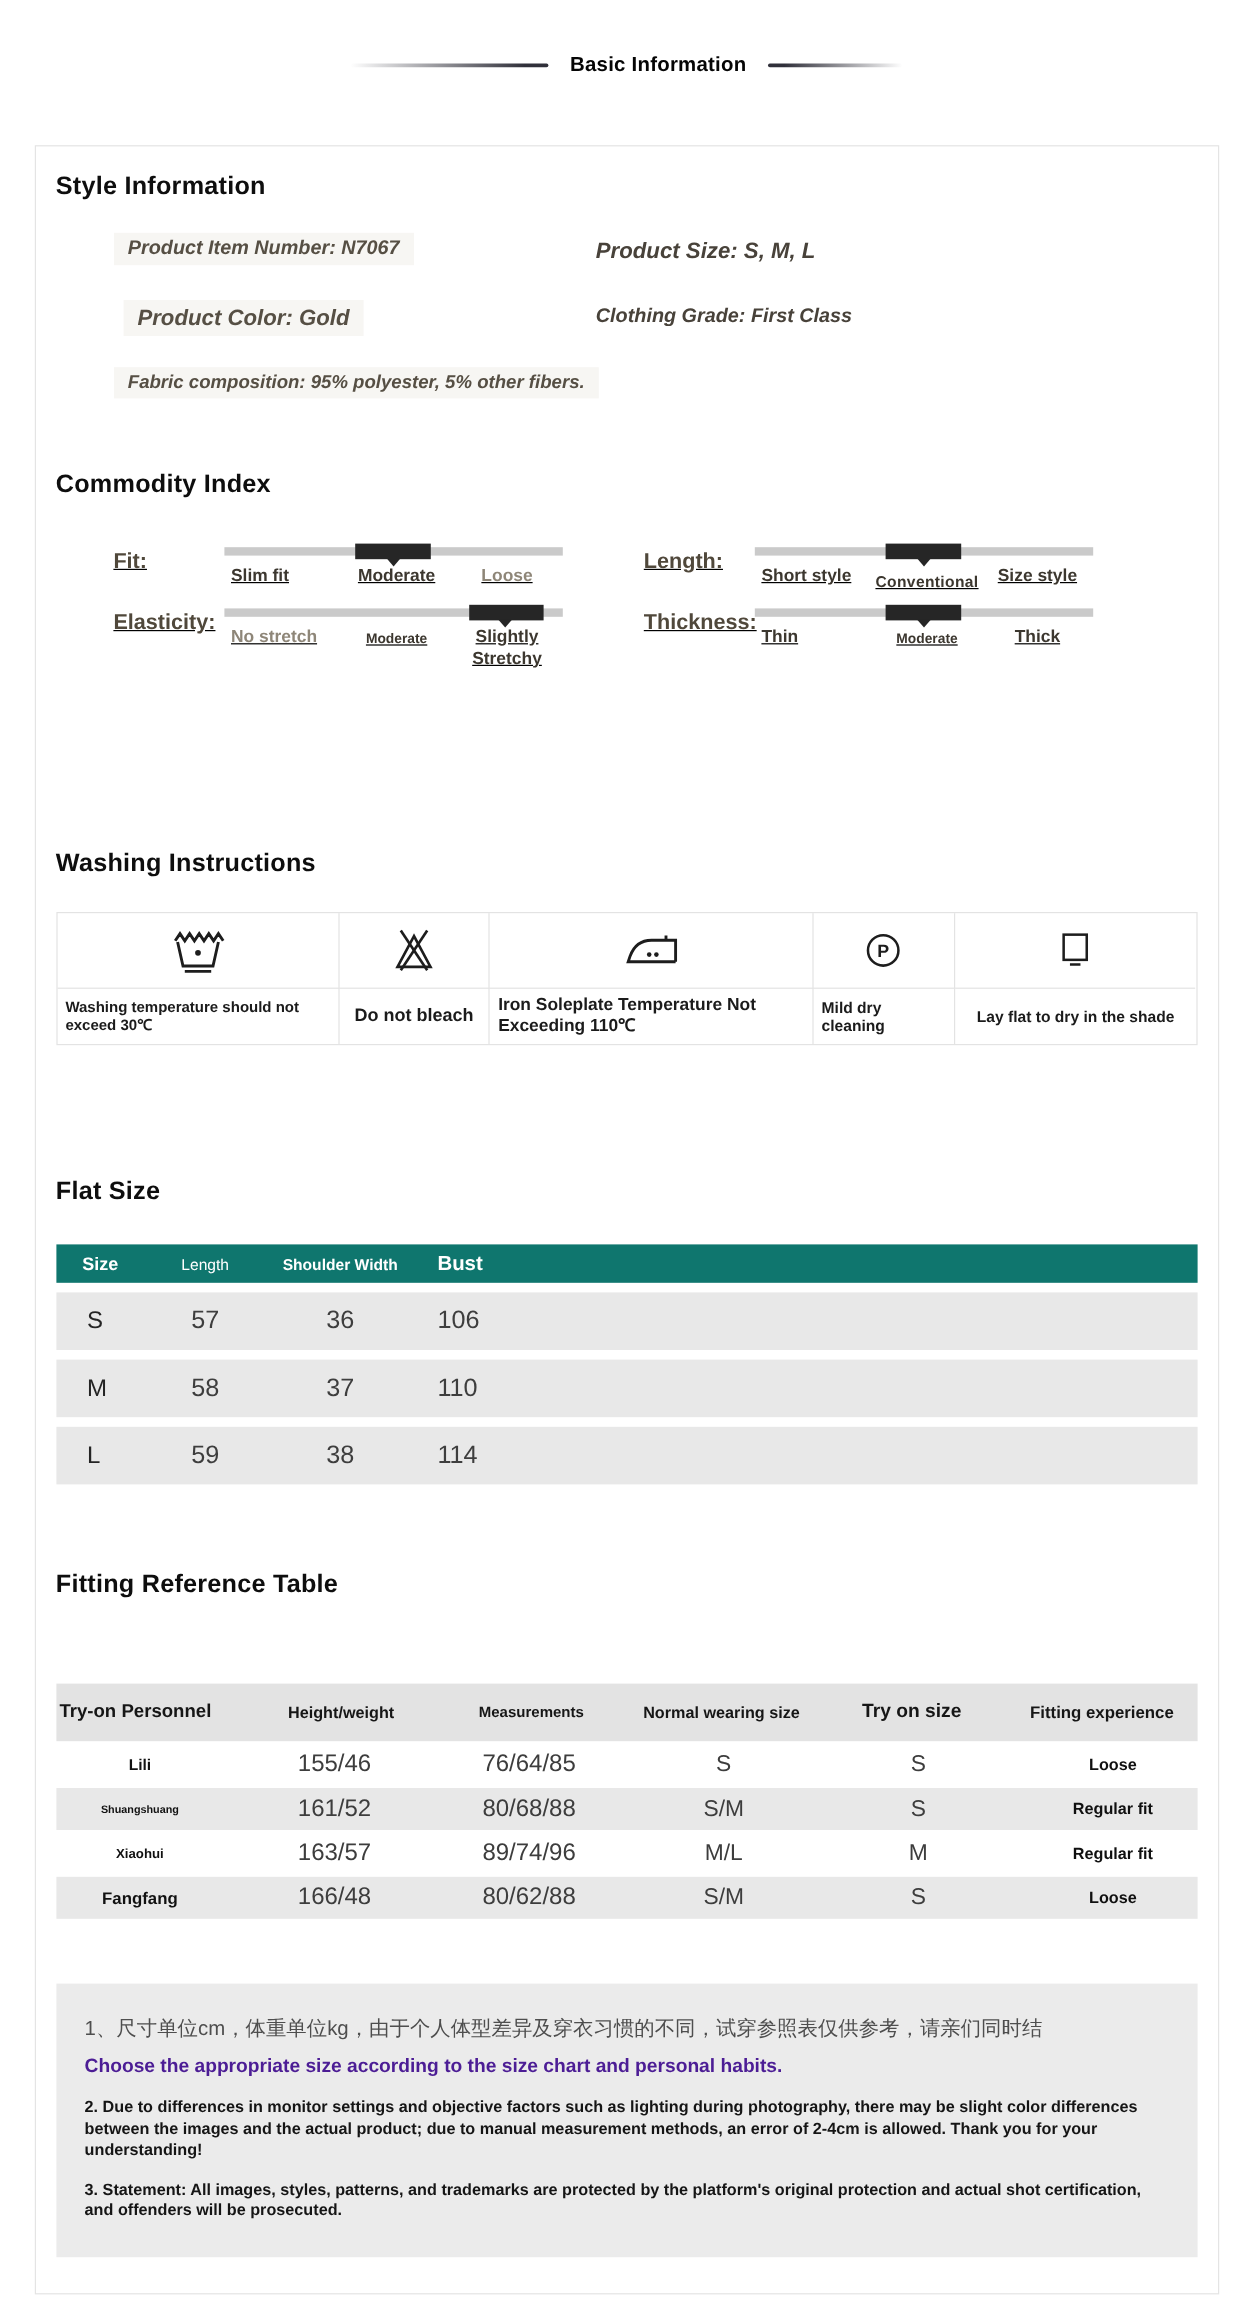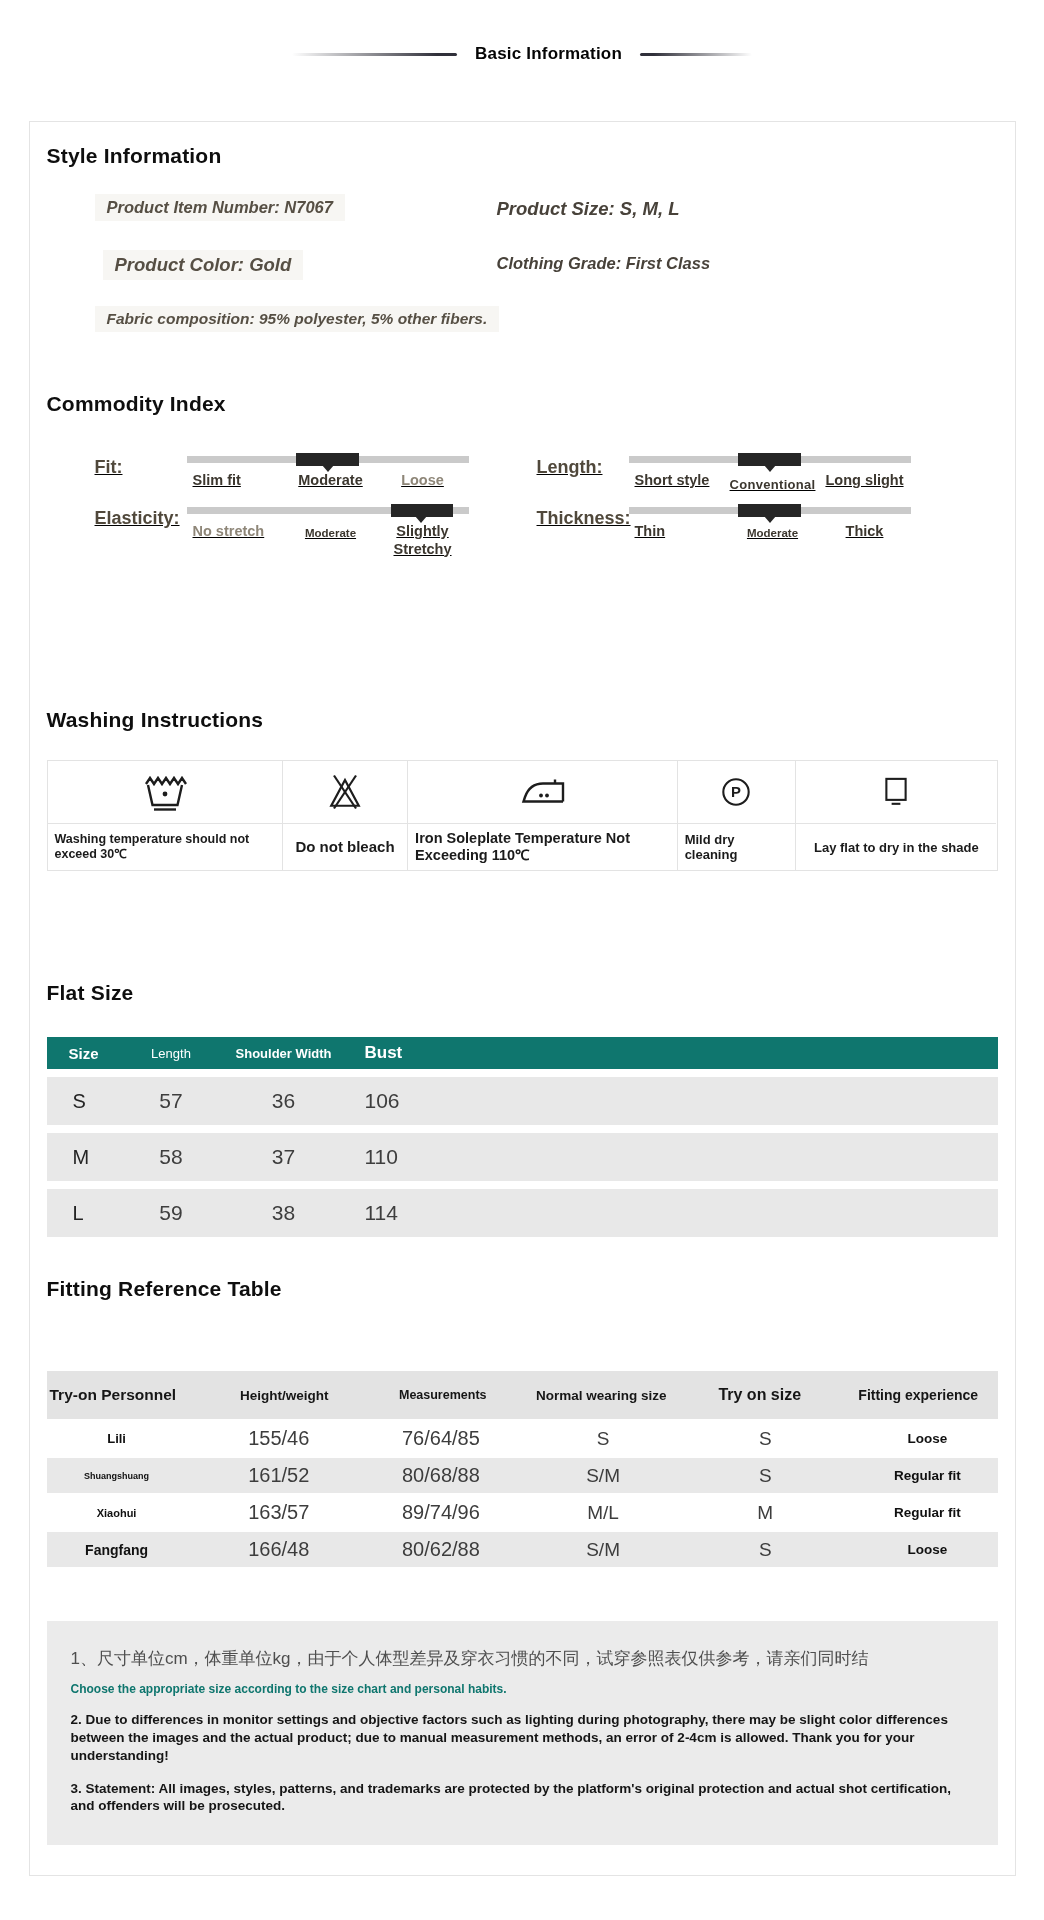--- a/index.html
+++ b/index.html
@@ -63,42 +63,42 @@
   .fs-head .c0{font-size:15px;font-weight:bold;}
   .fs-head .c1{justify-self:center;font-size:13px;}
   .fs-head .c2{justify-self:center;font-size:13px;font-weight:bold;}
   .fs-head .c3{padding-left:26px;font-size:17px;font-weight:bold;}
   .fs-row{background:#e8e8e8;height:48px;margin-top:8px;color:#3e3e3e;}
   .fs-row .c0{font-size:20px;color:#242424;padding-left:4px;}
   .fs-row .c1,.fs-row .c2{justify-self:center;font-size:21px;}
   .fs-row .c3{padding-left:26px;font-size:21px;}
 
   
-  .ft-title{margin-top:40px;}
+  .ft-title{margin-top:72px;}
   .ft-table{margin-top:70px;}
   .ft-head,.ft-row{display:grid;grid-template-columns:repeat(6,1fr);align-items:center;text-align:center;}
   .ft-head{background:#e3e3e3;height:48px;color:#161616;font-weight:bold;}
   .ft-head .h0{text-align:left;padding-left:3px;font-size:15.5px;}
   .ft-head .h1{font-size:13.5px;}
   .ft-head .h2{font-size:12.5px;}
   .ft-head .h3{font-size:13.5px;}
   .ft-head .h4{font-size:16px;}
   .ft-head .h5{font-size:14px;}
   .ft-row{height:35px;margin-top:2px;background:#ffffff;gap:22px;}
   .ft-row.alt{background:#e8e8e8;}
   .ft-row .name{font-weight:bold;color:#111;}
   .n-0{font-size:13px;} .n-1{font-size:9px;} .n-2{font-size:11px;} .n-3{font-size:14px;}
   .ft-row .num{font-size:20px;color:#3d3d3d;}
   .ft-row .sz{font-size:19px;color:#3d3d3d;}
   .ft-row .exp{font-size:13.5px;font-weight:bold;color:#101010;}
 
   
   .notes{margin-top:54px;background:#ebebeb;padding:26px 24px 30px;}
   .note-cn{font-size:17px;color:#4e4e4e;white-space:nowrap;overflow:hidden;}
-  .note-en1{margin-top:12px;font-size:12px;font-weight:bold;color:#0f766e;}
+  .note-en1{margin-top:12px;font-size:16px;font-weight:bold;color:#4c1d95;}
   .note-p{margin-top:15px;font-size:13.5px;font-weight:bold;color:#151515;line-height:1.32;}
 </style>
 </head>
 <body>
 
 <div class="page-header">
   <div class="hdr-line-left"></div>
   <div class="page-title">Basic Information</div>
   <div class="hdr-line-right"></div>
 </div>
@@ -135,21 +135,21 @@
     <div class="slider-row">
       <span class="slider-label">Length:</span>
       <div class="slider">
         <div class="slider-bar pos-1">
           <div class="slider-seg"></div>
           <div class="slider-ptr"></div>
         </div>
         <div class="slider-opts">
           <span class="opt tone-dark size-normal">Short style</span>
           <span class="opt tone-dark size-tiny">Conventional</span>
-          <span class="opt tone-dark size-normal">Long slight</span>
+          <span class="opt tone-dark size-normal">Size style</span>
         </div>
       </div>
     </div>
 
     <div class="slider-row">
       <span class="slider-label">Elasticity:</span>
       <div class="slider">
         <div class="slider-bar pos-2">
           <div class="slider-seg"></div>
           <div class="slider-ptr"></div>

